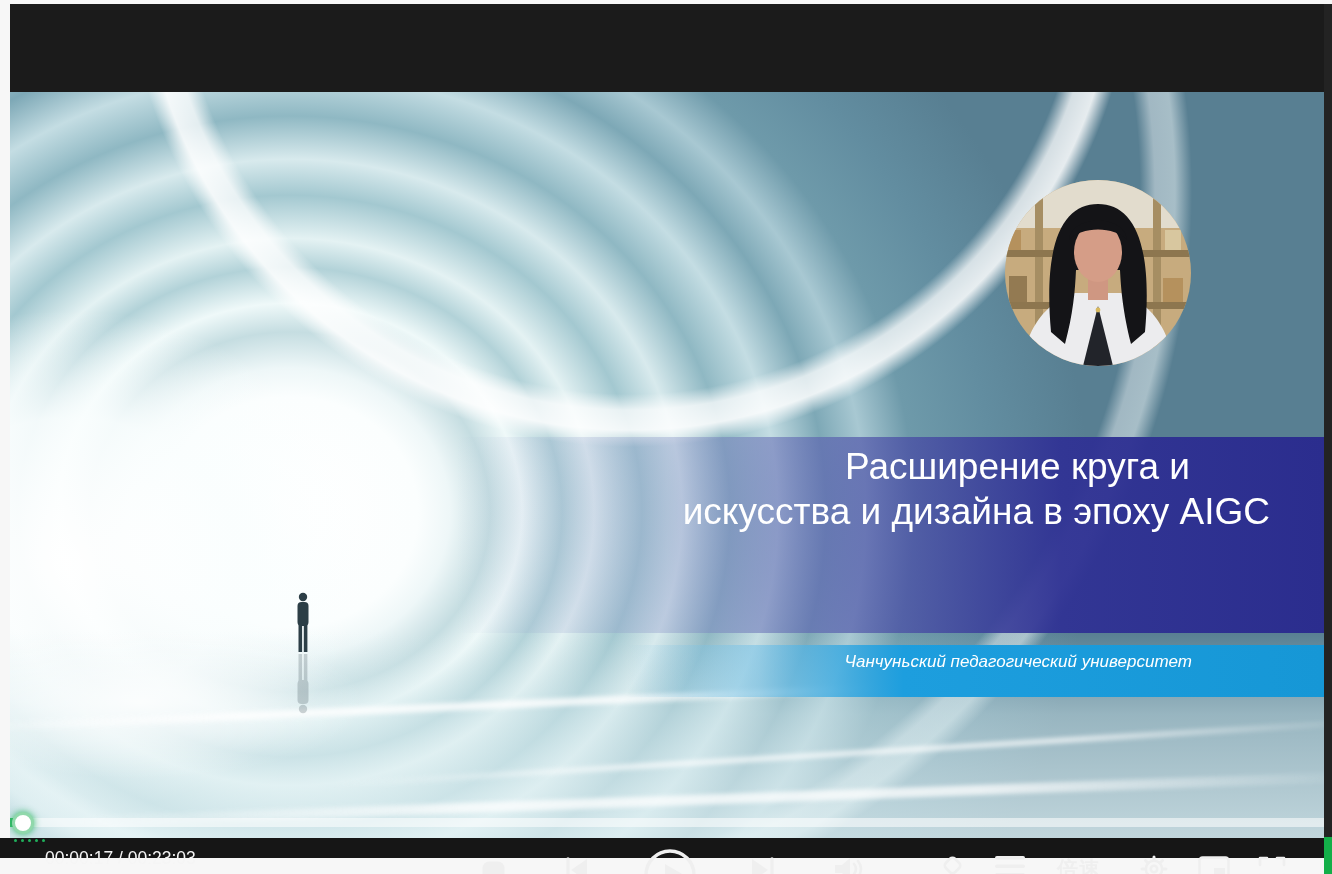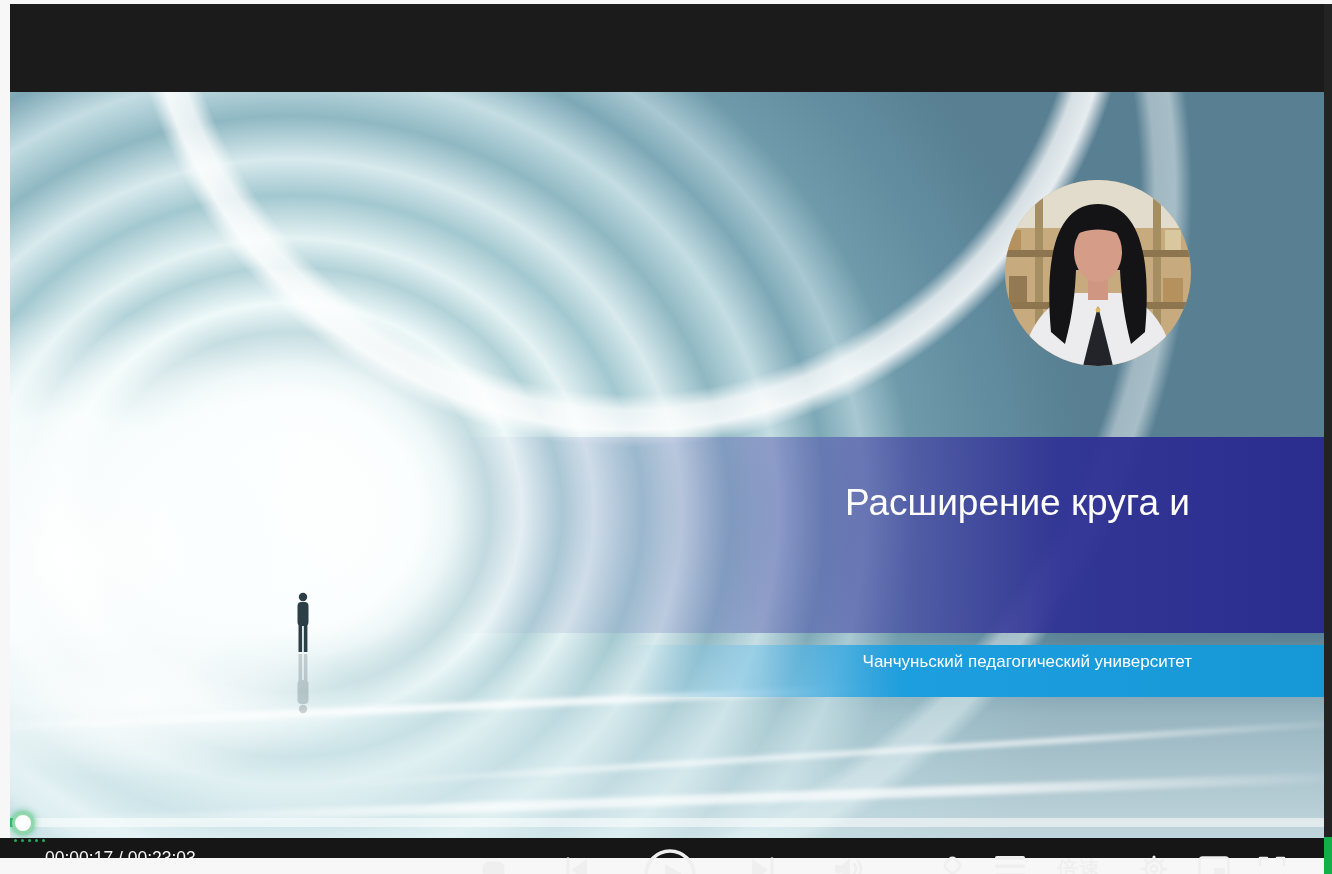--- a/index.html
+++ b/index.html
@@ -36,25 +36,25 @@
 
   .person { position:absolute; left:282px; top:500px; width:22px; height:62px; }
   .person-refl { position:absolute; left:282px; top:560px; width:22px; height:62px; transform:scaleY(-1); opacity:.22; }
 
   .webcam { position:absolute; left:995px; top:88px; width:186px; height:186px; border-radius:50%; overflow:hidden; }
 
   
   .title-band { position:absolute; left:0; top:345px; width:100%; height:196px; padding-top:7px;
     background:linear-gradient(90deg, rgba(150,170,215,0) 34%, rgba(140,150,200,.38) 50%, rgba(90,98,175,.72) 63%, rgba(48,50,148,.95) 80%, #2b2d8e 100%);
     color:#ffffff; text-align:right; font-size:37px; line-height:45px; }
-  .tl { padding-right:134px;margin-top:36px; }
+  .tl { padding-right:134px; }
   .tl-last { padding-right:54px; }
   .subtitle-band { position:absolute; left:0; top:553px; width:100%; height:52px; padding-top:7px;
     background:linear-gradient(90deg, rgba(170,220,244,0) 47%, rgba(120,195,232,.6) 57%, #1d9ede 68%, #1697d6 100%);
-    color:#ffffff; text-align:right; font-size:17px; line-height:20px; }
+    color:#ffffff; text-align:right; font-size:17px; line-height:20px;font-style:italic; }
   .sl { padding-right:132px; }
 
   
   .seek-track { position:absolute; left:0; top:726px; width:100%; height:9px; background:rgba(255,255,255,.55); }
   .seek-played { position:absolute; left:0; top:0; height:9px; width:10px; background:rgba(25,175,80,.85); }
   .seek-handle { position:absolute; left:2px; top:720px; width:22px; height:22px; border-radius:50%;
     background:#ffffff; border:3px solid rgba(70,190,115,.6); box-shadow:0 0 7px rgba(35,180,95,.9); }
 
   
   .time { position:absolute; left:45px; top:10px; color:#f5f5f5; font-size:17.5px; }
@@ -106,20 +106,21 @@
       <rect x="83" y="96" width="20" height="24" fill="#cf9782"></rect>
       <path d="M46 152 C38 62 58 24 93 24 C128 24 148 62 140 152 L126 164 C118 132 116 110 115 90 L71 90 C70 112 68 134 60 164 Z" fill="#141417"></path>
       <ellipse cx="93" cy="72" rx="24" ry="30" fill="#d59d87"></ellipse>
       <path d="M64 60 C66 34 120 34 122 60 C110 46 76 46 64 60 Z" fill="#141417"></path>
       <circle cx="93" cy="130" r="2.4" fill="#d8b95f"></circle>
     </svg>
   </div>
 
   <div class="title-band">
     <div class="tl">Расширение круга и</div>
+    <div class="tl-last">искусства и дизайна в эпоху AIGC</div>
   </div>
 
   <div class="subtitle-band">
     <div class="sl">Чанчуньский педагогический университет</div>
   </div>
 
   <div class="seek-track">
     <div class="seek-played"></div>
   </div>
   <div class="seek-handle"></div>

